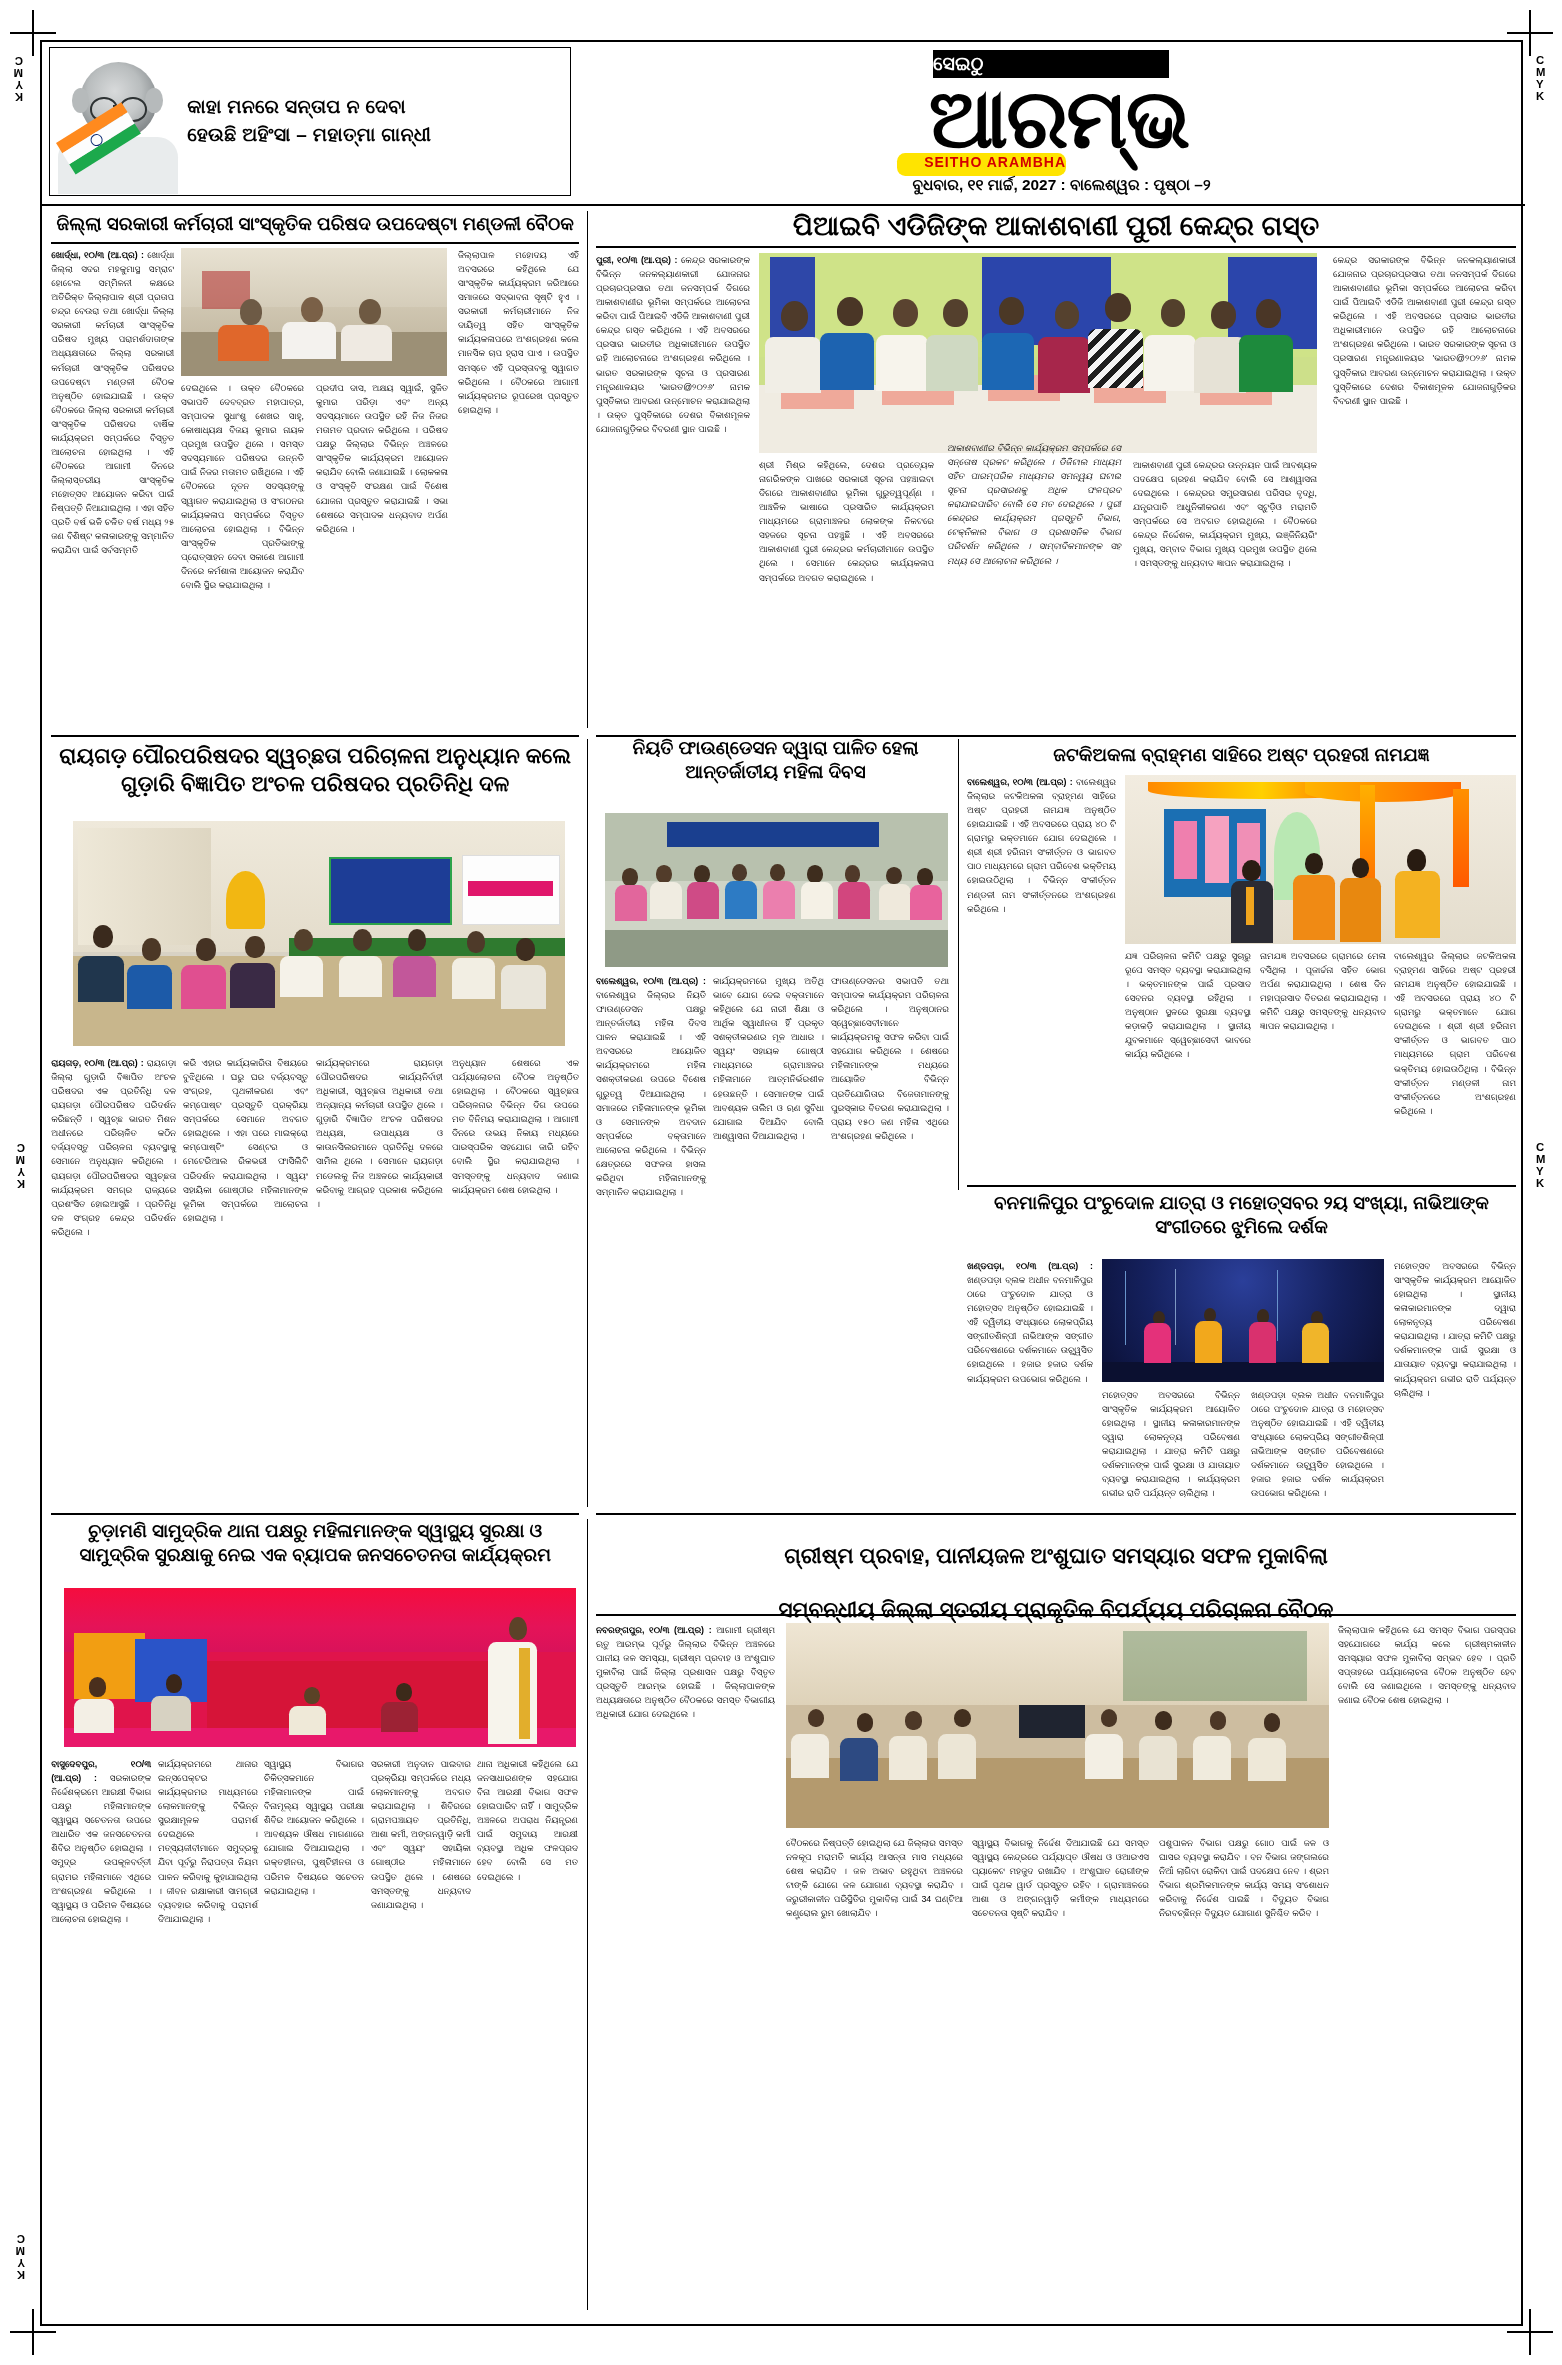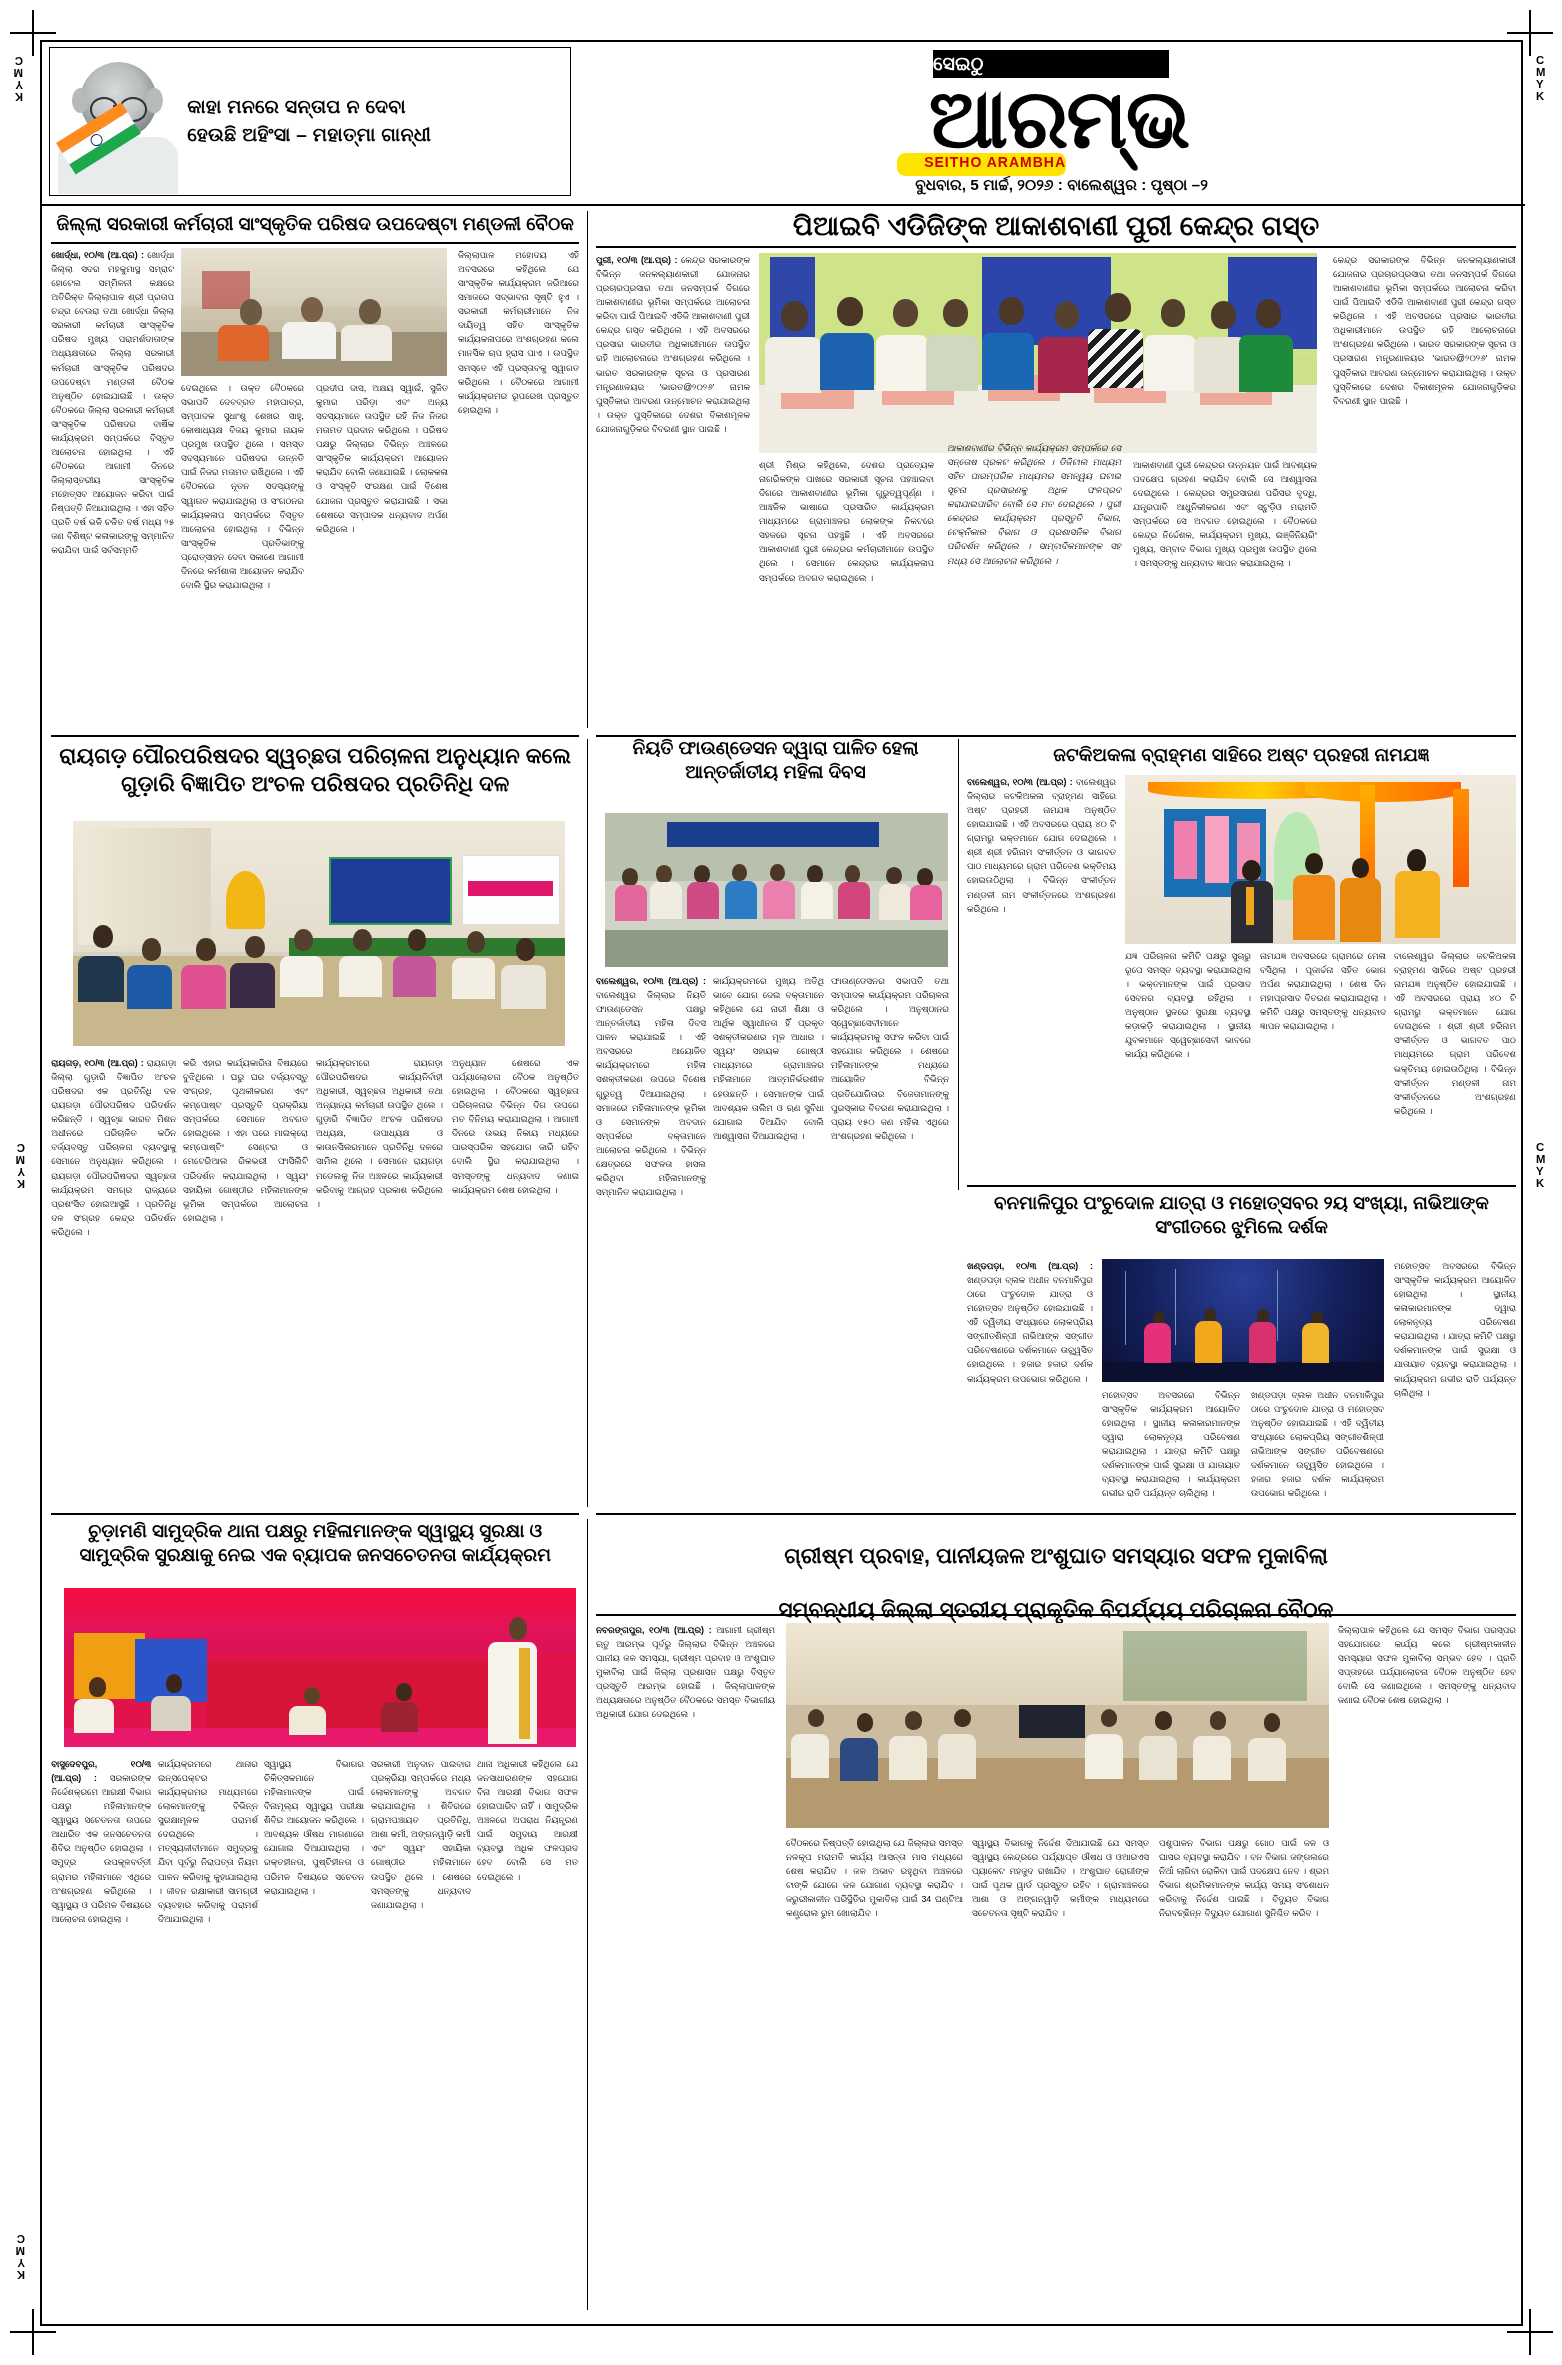--- a/index.html
+++ b/index.html
@@ -146,21 +146,21 @@
       <div class="g-quote">
         <div>କାହା ମନରେ ସନ୍ତାପ ନ ଦେବା</div>
         <div>ହେଉଛି ଅହିଂସା – ମହାତ୍ମା ଗାନ୍ଧୀ</div>
       </div>
     </div>
 
     <div id="nameplate">
       <div id="seitho-bar">ସେଇଠୁ</div>
       <div id="arambha-logo">ଆରମ୍ଭ</div>
       <div id="seitho-latin">SEITHO ARAMBHA</div>
-      <div id="issue-line">ବୁଧବାର, 5 ମାର୍ଚ୍ଚ, ୨୦୨୬ : ବାଲେଶ୍ୱର : ପୃଷ୍ଠା –୨</div>
+      <div id="issue-line">ବୁଧବାର, ୧୧ ମାର୍ଚ୍ଚ, 2027 : ବାଲେଶ୍ୱର : ପୃଷ୍ଠା –୨</div>
     </div>
   </div>
 
   <div class="hrule" style="left:0;top:162px;width:1483px;height:2px;"></div>
 
   <div class="headline hl-md" style="position:absolute;left:9.2px;top:170px;width:528px;">ଜିଲ୍ଲା ସରକାରୀ କର୍ମଚାରୀ ସାଂସ୍କୃତିକ ପରିଷଦ ଉପଦେଷ୍ଟା ମଣ୍ଡଳୀ ବୈଠକ</div>
   <div class="hrule" style="left:9.2px;top:200px;width:528px;height:1.5px;"></div>
 
   <div class="col bodytext" style="left:9.2px;top:206px;width:123px;height:482px;">
     <p><b>ଖୋର୍ଦ୍ଧା, ୧୦/୩ (ଆ.ପ୍ର) :</b> <span>ଖୋର୍ଦ୍ଧା ଜିଲ୍ଲା ସଦର ମହକୁମାସ୍ଥ ସମ୍ରାଟ ହୋଟେଲ ସମ୍ମିଳନୀ କକ୍ଷରେ ଅତିରିକ୍ତ ଜିଲ୍ଲାପାଳ ଶ୍ରୀ ପ୍ରତାପ ଚନ୍ଦ୍ର ବେଉରା ତଥା ଖୋର୍ଦ୍ଧା ଜିଲ୍ଲା ସରକାରୀ କର୍ମଚାରୀ ସାଂସ୍କୃତିକ ପରିଷଦ ମୁଖ୍ୟ ପରାମର୍ଶଦାତାଙ୍କ ଅଧ୍ୟକ୍ଷତାରେ ଜିଲ୍ଲା ସରକାରୀ କର୍ମଚାରୀ ସାଂସ୍କୃତିକ ପରିଷଦର ଉପଦେଷ୍ଟା ମଣ୍ଡଳୀ ବୈଠକ ଅନୁଷ୍ଠିତ ହୋଇଯାଇଛି । ଉକ୍ତ ବୈଠକରେ ଜିଲ୍ଲା ସରକାରୀ କର୍ମଚାରୀ ସାଂସ୍କୃତିକ ପରିଷଦର ବାର୍ଷିକ କାର୍ଯ୍ୟକ୍ରମ ସମ୍ପର୍କରେ ବିସ୍ତୃତ ଆଲୋଚନା ହୋଇଥିଲା । ଏହି ବୈଠକରେ ଆଗାମୀ ଦିନରେ ଜିଲ୍ଲାସ୍ତରୀୟ ସାଂସ୍କୃତିକ ମହୋତ୍ସବ ଆୟୋଜନ କରିବା ପାଇଁ ନିଷ୍ପତ୍ତି ନିଆଯାଇଥିଲା । ଏହା ସହିତ ପ୍ରତି ବର୍ଷ ଭଳି ଚଳିତ ବର୍ଷ ମଧ୍ୟ ୨୫ ଜଣ ବିଶିଷ୍ଟ କଳାକାରଙ୍କୁ ସମ୍ମାନିତ କରାଯିବା ପାଇଁ ସର୍ବସମ୍ମତି</span></p>

